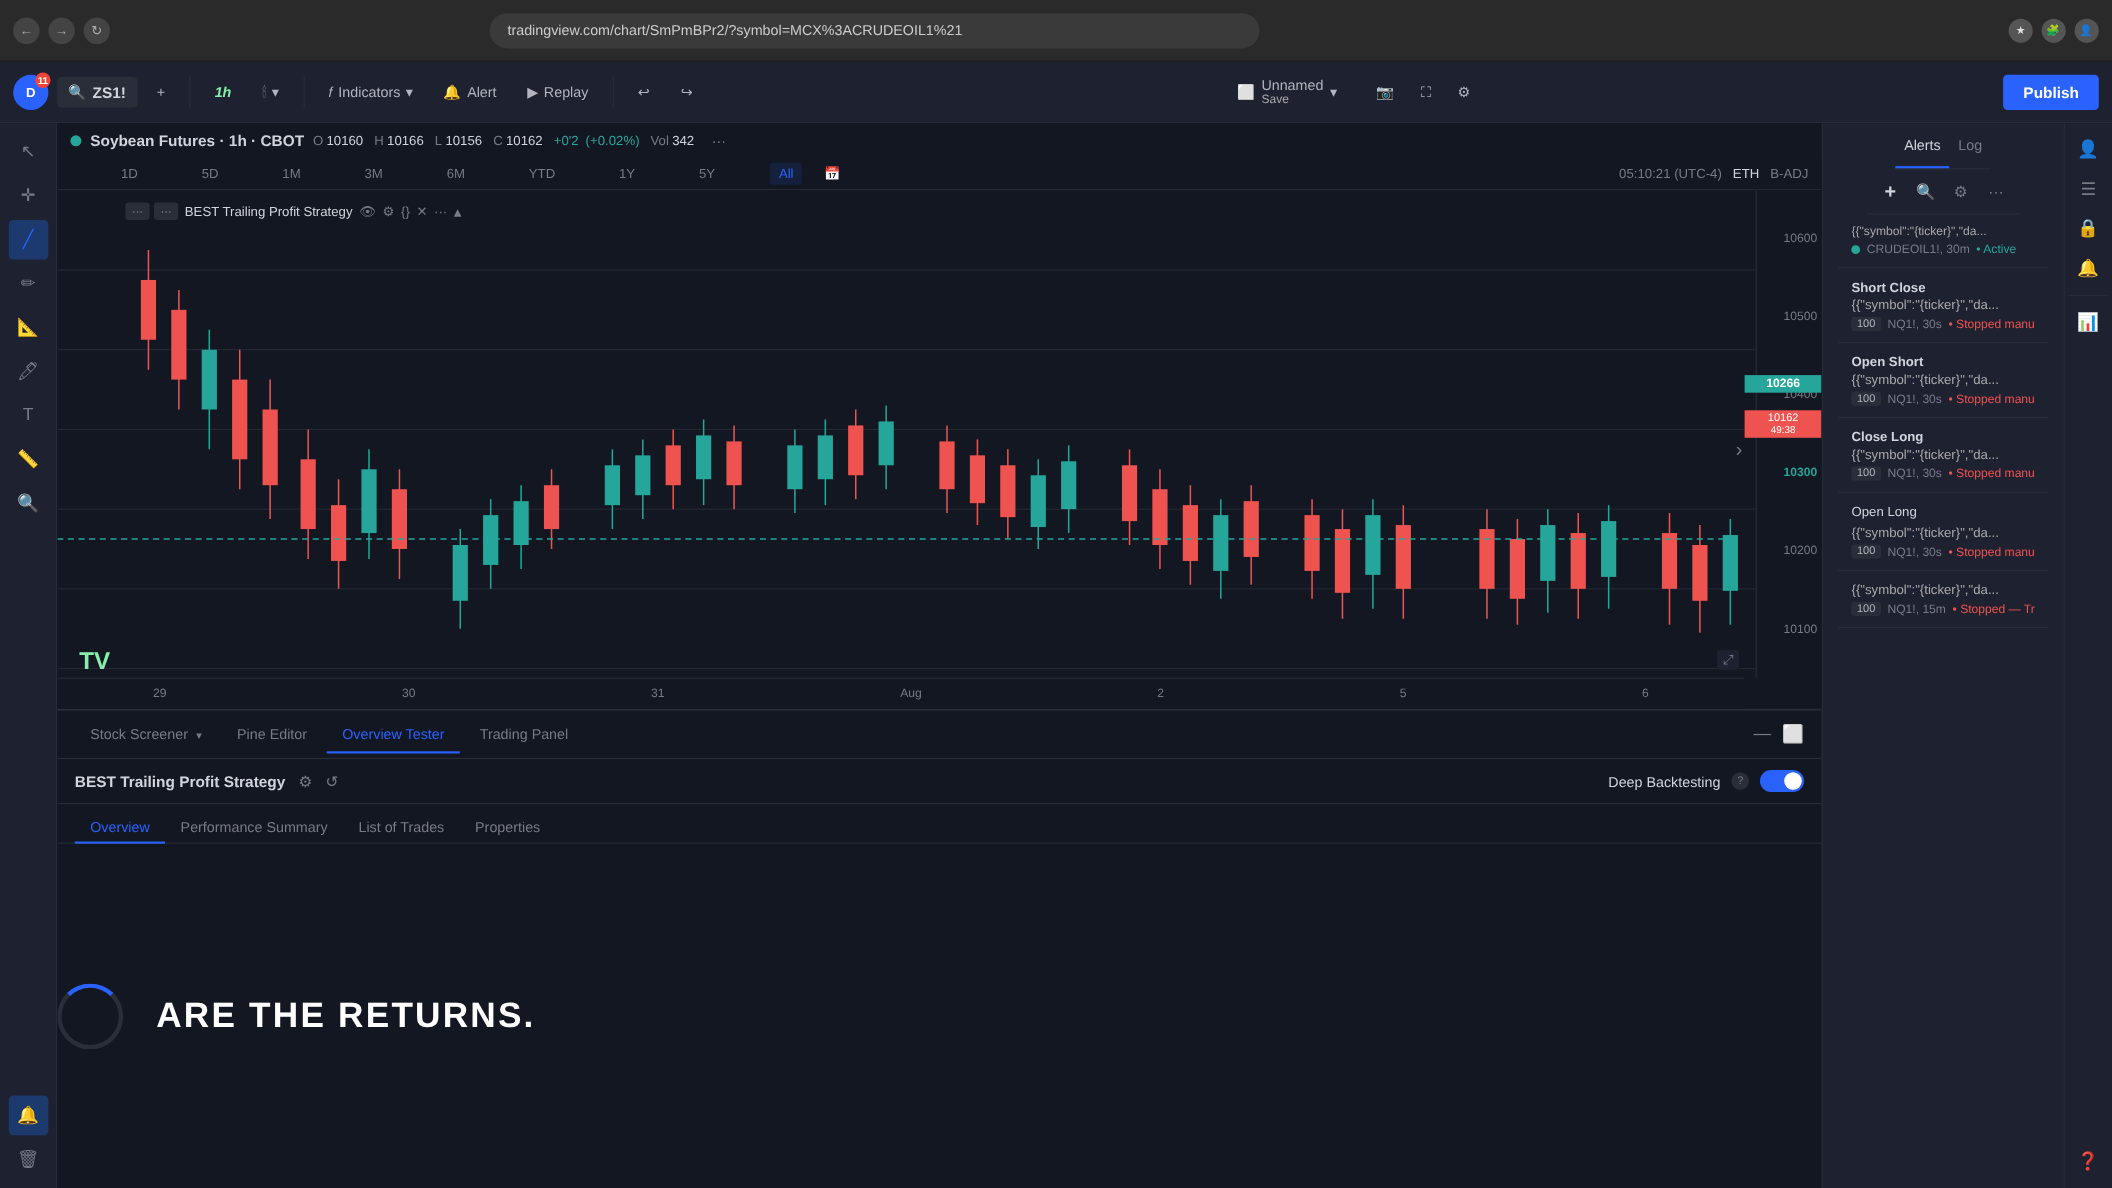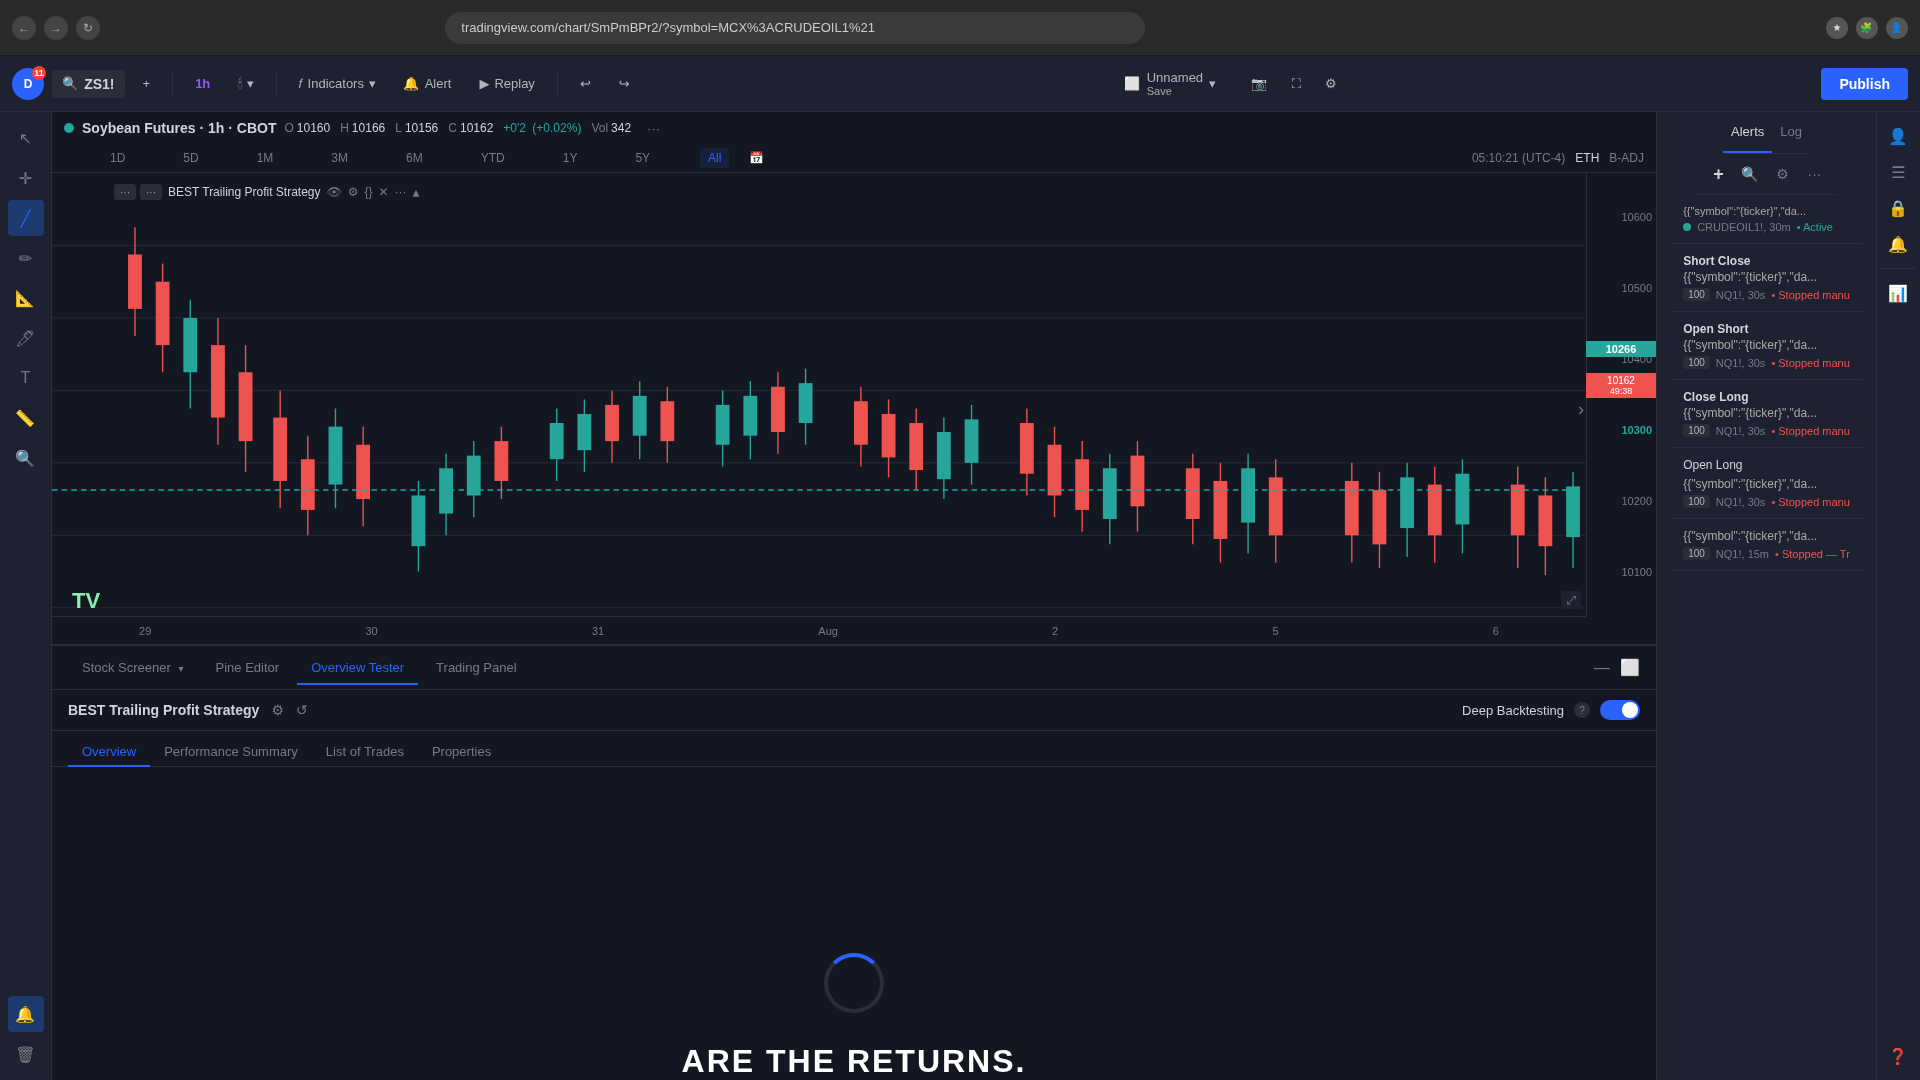--- a/index.html
+++ b/index.html
@@ -79,21 +79,21 @@
     .deep-backtesting { margin-left: auto; display: flex; align-items: center; gap: 10px; font-size: 13px; color: #d1d4dc; }
     .toggle { width: 40px; height: 20px; background: #2962ff; border-radius: 10px; position: relative; cursor: pointer; }
     .toggle-knob { width: 16px; height: 16px; background: white; border-radius: 50%; position: absolute; top: 2px; right: 2px; }
 
     
     .overview-tabs { display: flex; padding: 0 16px; border-bottom: 1px solid #2a2e39; height: 36px; align-items: flex-end; }
     .ov-tab { padding: 6px 14px; cursor: pointer; font-size: 13px; color: #787b86; border-bottom: 2px solid transparent; margin-bottom: -1px; }
     .ov-tab.active { color: #2962ff; border-bottom-color: #2962ff; }
 
     
-    .loading-area { flex: 1; display: flex; flex-direction: column; align-items: center; justify-content: flex-end; gap: 30px; }
+    .loading-area { flex: 1; display: flex; flex-direction: row; align-items: center; justify-content: flex-start; gap: 30px; }
     .spinner { width: 60px; height: 60px; border: 4px solid #2a2e39; border-top: 4px solid #2962ff; border-radius: 50%; animation: spin 1s linear infinite; }
     @keyframes spin { to { transform: rotate(360deg); } }
     .loading-text { font-size: 32px; font-weight: 900; color: white; letter-spacing: 2px; text-transform: uppercase; }
 
     
     .right-panel { width: 220px; background: #1e2130; border-left: 1px solid #2a2e39; display: flex; flex-direction: column; align-items: center; }
     .right-panel-header { display: flex; border-bottom: 1px solid #2a2e39; }
     .rp-tab { flex: 1; padding: 12px 8px; text-align: center; cursor: pointer; font-size: 13px; color: #787b86; }
     .rp-tab.active { color: #d1d4dc; border-bottom: 2px solid #2962ff; }
     .rp-actions { display: flex; align-items: center; padding: 8px 10px; gap: 8px; border-bottom: 1px solid #2a2e39; }
@@ -147,21 +147,21 @@
     </div>
     <div class="symbol-search">
       <span>🔍</span>
       <span class="symbol-text">ZS1!</span>
     </div>
     <div class="toolbar-btn">
       <span>+</span>
     </div>
     <div class="toolbar-sep"></div>
     <div class="toolbar-btn">
-      <span style="font-weight:600; color:#8b5cf6;">1h</span>
+      <span style="font-weight:600; color:#86efac;font-style:italic;">1h</span>
     </div>
     <div class="toolbar-btn">
       <span>🕯</span>
       <span>▾</span>
     </div>
     <div class="toolbar-sep"></div>
     <div class="toolbar-btn">
       <span>𝑓</span>
       <span>Indicators</span>
       <span>▾</span>
@@ -431,21 +431,21 @@
             <rect x="1075" y="178" width="10" height="28" fill="#ef5350"></rect>
 
             <line x1="1100" y1="165" x2="1100" y2="218" stroke="#26a69a" stroke-width="1"></line>
             <rect x="1095" y="173" width="10" height="28" fill="#26a69a"></rect>
 
             <line x1="0" y1="175" x2="1100" y2="175" stroke="#26a69a" stroke-width="0.8" stroke-dasharray="4,3"></line>
 
           </svg>
 
           
-          <div class="price-scale" style="position:absolute; right:0; top:0; bottom:28px; width:70px; display:flex; flex-direction:column; justify-content:space-around; padding:8px 4px; background:#131722; border-left:1px solid #2a2e39;">
+          <div class="price-scale" style="position:absolute; right:0; top:0; bottom:28px; width:60px; display:flex; flex-direction:column; justify-content:space-around; padding:8px 4px; background:#131722; border-left:1px solid #2a2e39;">
             <div class="price-label">10600</div>
             <div class="price-label">10500</div>
             <div class="price-label">10400</div>
             <div class="price-label" style="color:#26a69a; font-weight:600;">10300</div>
             <div class="price-label">10200</div>
             <div class="price-label">10100</div>
           </div>
 
           
           <div style="position:absolute; right:0; top:168px; background:#26a69a; color:white; font-size:11px; padding:2px 6px; font-weight:600; min-width:70px; text-align:center; z-index:10;">

